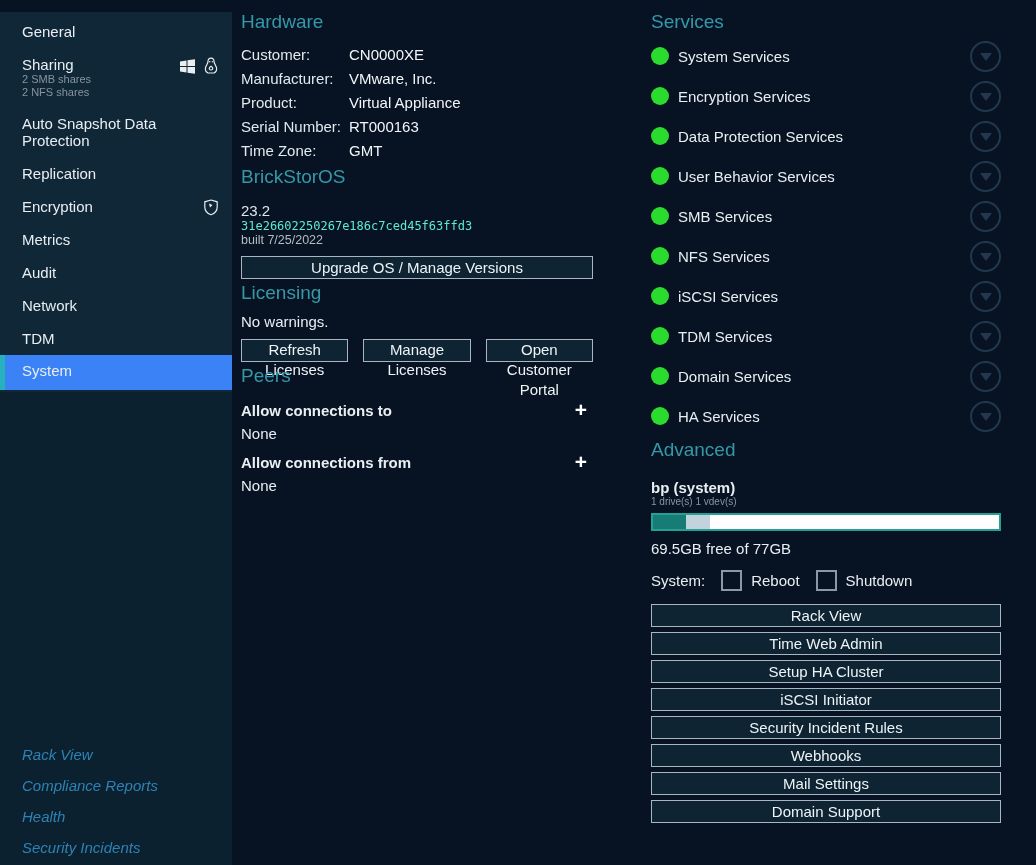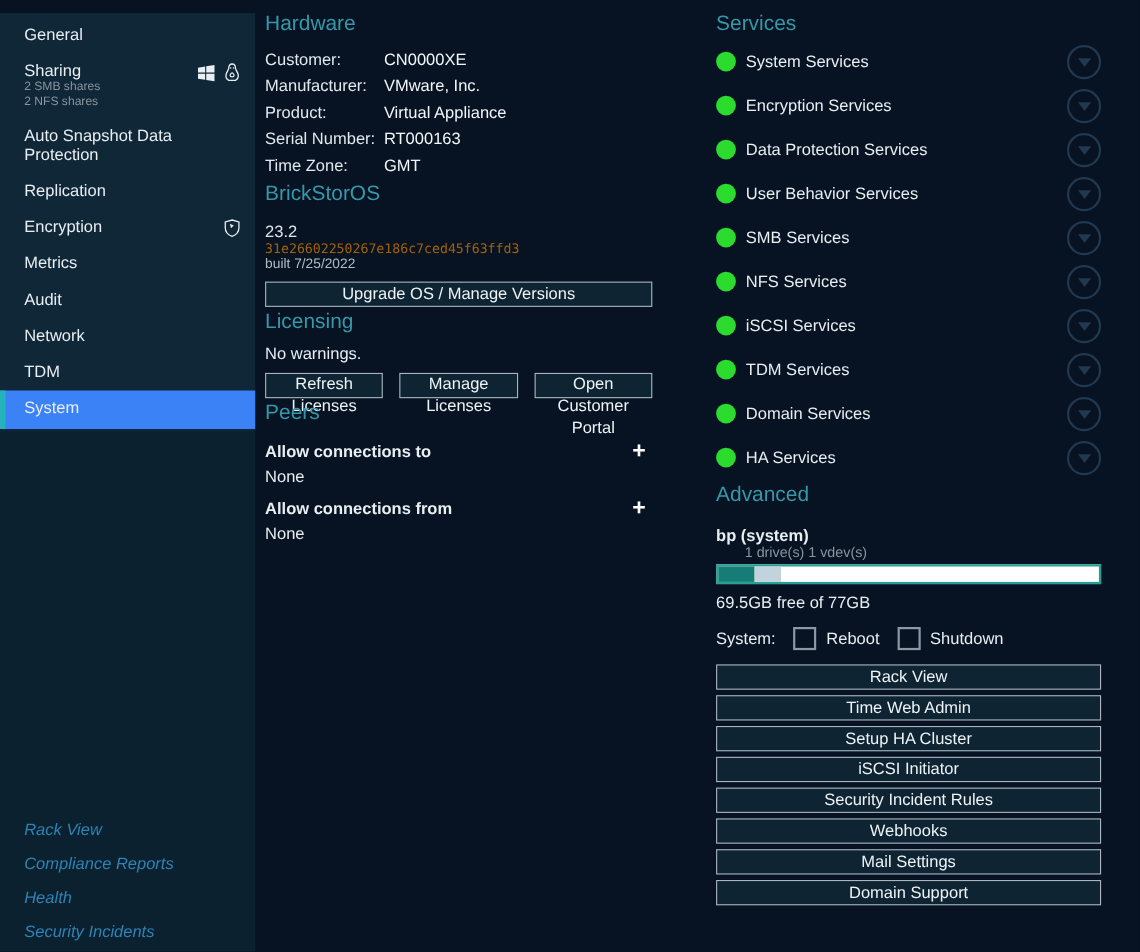--- a/index.html
+++ b/index.html
@@ -34,21 +34,21 @@
   .col2{position:absolute;left:419px;top:0;width:350px;}
   h1.section{font-size:19px;font-weight:300;color:var(--accent);margin:0;line-height:28px;}
   
   .hw-rows{margin-top:7px;}
   .hw-row{display:flex;line-height:24px;}
   .hw-label{width:108px;color:#e2e9ee;}
   .hw-value{color:#f2f6f9;}
   
   .os-title{margin-top:34px;}
   .os-version{margin-top:11px;line-height:17px;color:#dde4e9;}
-  .os-hash{font-family:"DejaVu Sans Mono",monospace;font-size:12px;line-height:14px;color:#a16207;}
+  .os-hash{font-family:"DejaVu Sans Mono",monospace;font-size:12px;line-height:14px;color:#5eead4;}
   .os-built{font-size:12.5px;line-height:15px;color:#b3bdc5;}
   .btn{display:block;width:100%;height:23px;background:#0e2433;border:1px solid #a9b6bf;
     color:#eef3f6;font-size:15px;line-height:20px;text-align:center;cursor:pointer;
     font-family:"Liberation Sans",sans-serif;padding:0;}
   .os-btn{margin-top:8px;}
   
   .lic-title{margin-top:25px;}
   .lic-status{margin-top:6px;}
   .btn-stack{margin-top:9px;display:flex;flex-direction:row;gap:15px;justify-content:center;}
   
@@ -61,21 +61,21 @@
   .service-row{display:flex;align-items:center;height:40px;}
   .dot{width:18px;height:18px;border-radius:50%;background:var(--status-green);margin-right:9px;flex:none;}
   .service-label{flex:1;}
   .drop-btn{width:31px;height:31px;border:2px solid #22384f;border-radius:50%;flex:none;
     display:flex;align-items:center;justify-content:center;cursor:pointer;}
   .drop-tri{width:0;height:0;border-left:6px solid transparent;border-right:6px solid transparent;
     border-top:8px solid #22384f;margin-top:2px;}
   
   .adv-title{margin-top:21px;}
   .pool-name{font-weight:bold;margin-top:15px;line-height:17px;}
-  .pool-detail{font-size:13px;line-height:12px;color:#8894a0;margin-left:26px;}
+  .pool-detail{font-size:10px;line-height:12px;color:#8894a0;}
   .bar{margin-top:5px;height:18px;border:2px solid var(--bar-border);background:#ffffff;display:flex;}
   .bar-used{background:var(--bar-used);height:100%;}
   .bar-snap{background:var(--bar-snapshot);height:100%;}
   .free-text{margin-top:9px;}
   .sys-row{display:flex;align-items:center;margin-top:13px;}
   .checkbox{width:21px;height:21px;border:2px solid #8a99a4;background:transparent;margin:0 9px 0 16px;cursor:pointer;flex:none;}
   .adv-buttons{margin-top:13px;display:flex;flex-direction:column;gap:5px;}
   
   .icon-svg{display:block;}
 </style>

